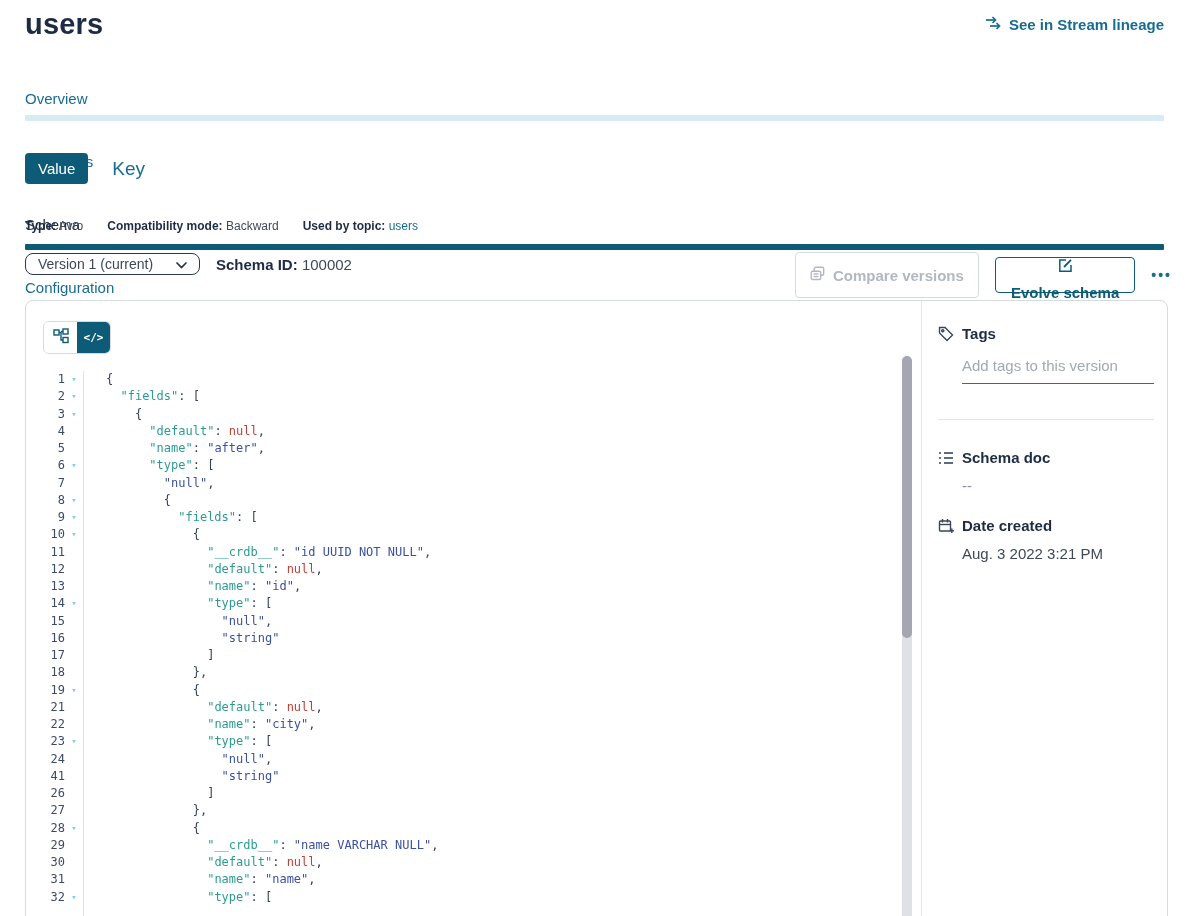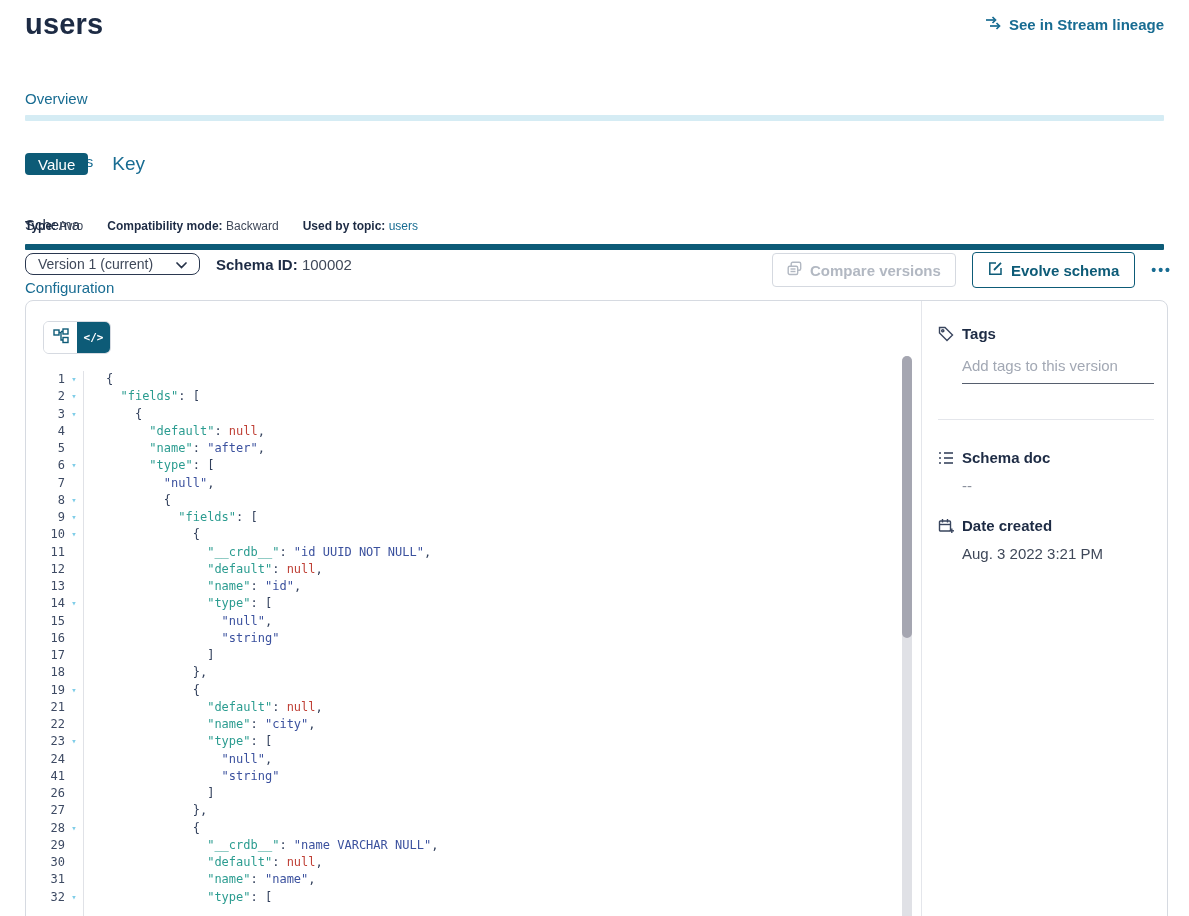--- a/index.html
+++ b/index.html
@@ -14,38 +14,38 @@
     color:#186c92; font-size:15px; font-weight:700; cursor:pointer; }
   
   .tabs { position:absolute; left:25px; right:25px; top:90px; height:31px; display:flex; gap:29px;flex-direction:column; }
   .tabs::after { content:""; position:absolute; left:0; right:0; bottom:0; height:6px; background:#d5ecf4; border-radius:1px; }
   .tab { position:relative; font-size:15px; color:#186c92; padding-bottom:17px; cursor:pointer; }
   .tab.active { color:#1f2d45; font-weight:500; }
   .tab.active::after { content:""; position:absolute; left:0; right:0; bottom:0; height:6px; background:#0d5b77; z-index:2; border-radius:1px; }
   
   .vk-row { position:absolute; left:25px; top:153px; display:flex; align-items:center; }
   .value-btn { background:#0d5b77; color:#fff; font-size:15px; border:none; border-radius:4px;
-    height:22px; padding:0 13px; font-family:inherit; cursor:pointer; }
+    height:31px; padding:0 13px; font-family:inherit; cursor:pointer; }
   .key-btn { background:none; border:none; color:#186c92; font-size:19px; margin-left:24px; font-family:inherit; cursor:pointer; }
   
   .meta-row { position:absolute; left:25px; top:219px; display:flex; gap:24px; font-size:12px; }
   .meta-item b { color:#1d2b44; font-weight:700; }
   .meta-item .val { color:#3f4859; }
   .meta-item .link { color:#186c92; cursor:pointer; }
   
   .version-bar { position:absolute; left:25px; top:253px; display:flex; align-items:center; gap:16px; }
   .version-select { display:flex; align-items:center; justify-content:space-between; width:175px; height:22px;
     border:1px solid #2b3850; border-radius:8px; padding:0 12px; font-size:14px; color:#3f4859; cursor:pointer; background:#fff; }
   .schema-id { font-size:15px; }
   .schema-id b { color:#1d2b44; }
   .actions { position:absolute; right:17px; top:252px; display:flex; align-items:center; gap:16px; }
   .btn { display:flex; align-items:center; gap:8px; font-family:inherit; font-size:15px; font-weight:700;
     background:#fff; border-radius:4px; cursor:pointer; }
-  .btn-compare { color:#b2b8c2; border:1px solid #d5d9e0; height:34px; padding:0 14px; cursor:default; }
-  .btn-evolve { color:#0d5b77; border:1px solid #0d5b77; height:36px; padding:0 15px; }
+  .btn-compare { color:#b2b8c2; border:1px solid #d5d9e0; height:46px; padding:0 14px; cursor:default; }
+  .btn-evolve { color:#0d5b77; border:1px solid #0d5b77; height:36px; padding:0 15px;flex-direction:column; }
   .more-btn { background:none; border:none; color:#186c92; font-size:14px; font-weight:800; letter-spacing:2px; cursor:pointer; }
   
   .card { position:absolute; left:25px; top:300px; width:1143px; height:640px;
     border:1px solid #d6dae1; border-radius:8px 8px 0 0; background:#fff; }
   .view-toggle { position:absolute; left:17px; top:20px; display:flex; border:1px solid #d6dae1; border-radius:6px; overflow:hidden; }
   .view-toggle .seg { width:33px; height:31px; display:flex; align-items:center; justify-content:center;
     background:#fff; border:none; cursor:pointer; }
   .view-toggle .seg.active { background:#0d5b77; }
   .seg .code-glyph { color:#fff; font-family:"DejaVu Sans Mono", monospace; font-size:11px; font-weight:700; }
   

